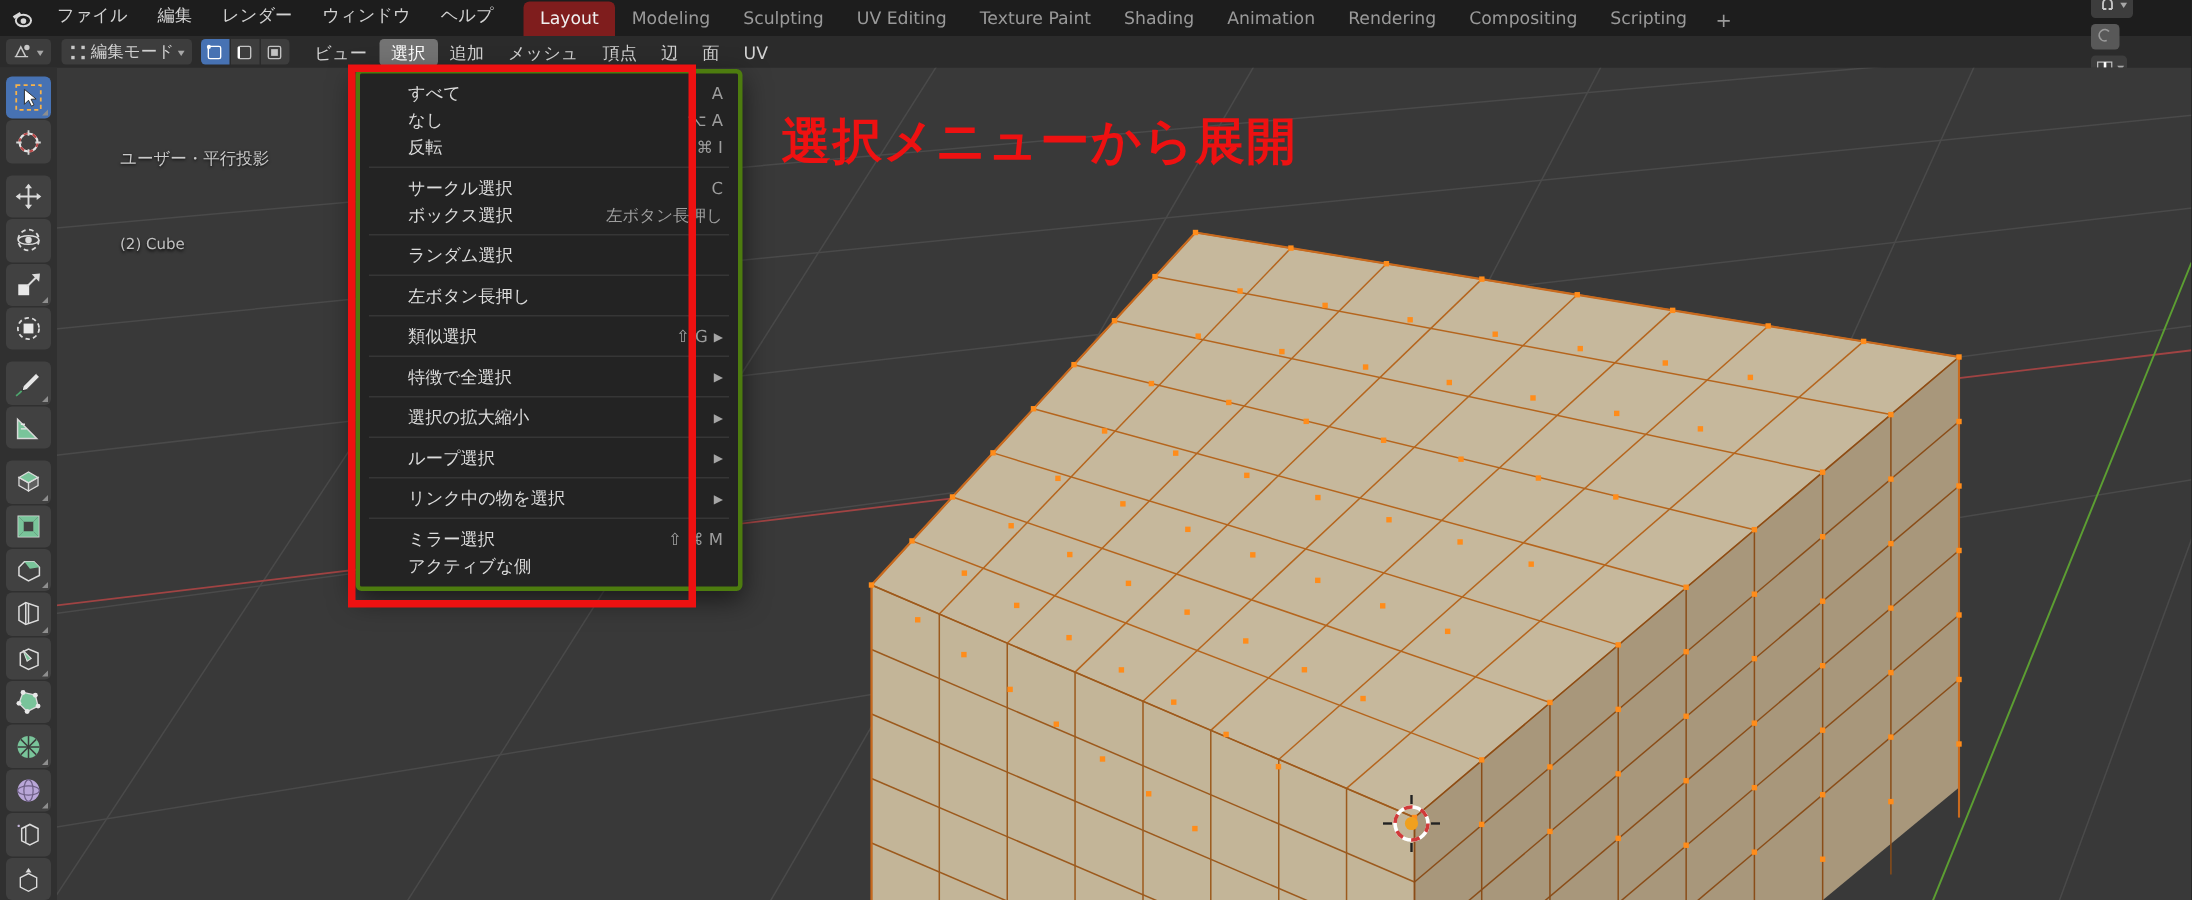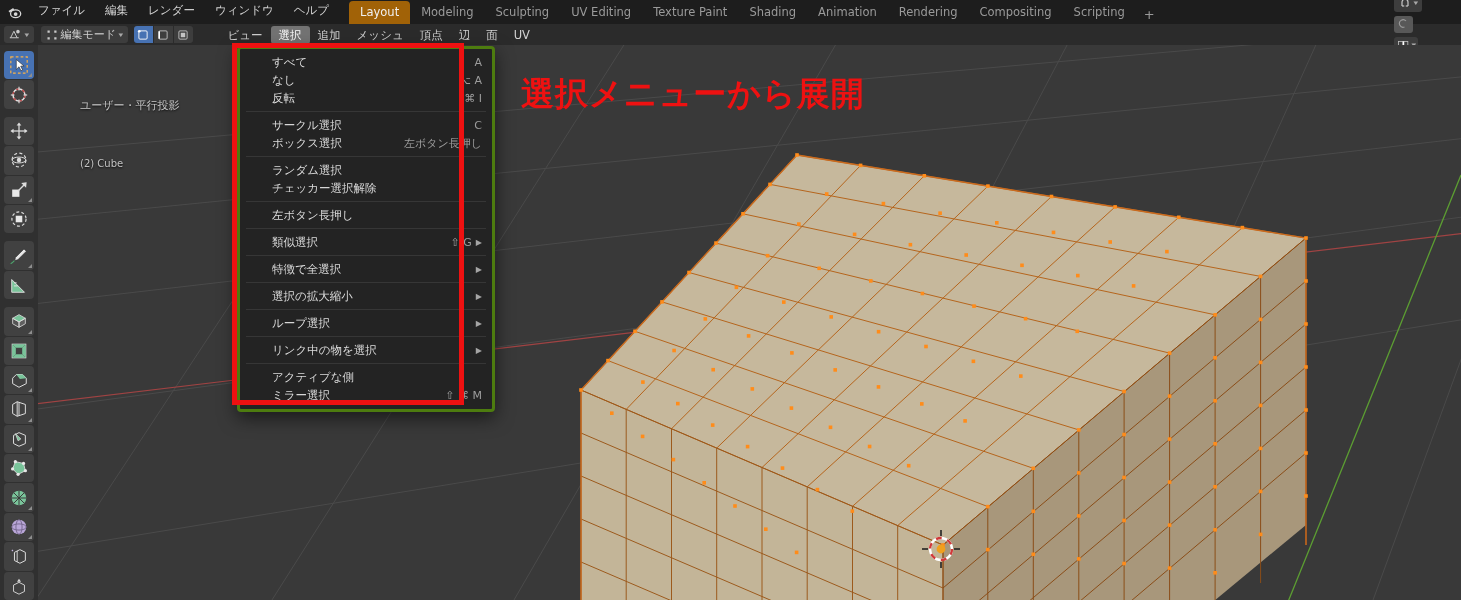--- a/index.html
+++ b/index.html
@@ -24,21 +24,21 @@
   .topmenu-item {
     font-size:11.5px; color:#d2d2d2; padding:3px 10px; white-space:nowrap;
     line-height:14px; border-radius:3px;
   }
   .wsspacer { width:10px; }
   .ws-tabs { display:flex; align-items:flex-end; height:24px; }
   .ws-tab {
     font-size:11.5px; color:#9a9a9a; padding:4px 11px 5px 11px; white-space:nowrap;
     line-height:14px; border-radius:4px 4px 0 0; background:transparent;
   }
-  .ws-tab.active { color:#f0f0f0; background:#a16207;margin-top:28px; }
+  .ws-tab.active { color:#f0f0f0; background:#7f1d1d;margin-top:28px; }
   .ws-add { font-size:13px; color:#9a9a9a; padding:2px 8px; }
 
   
   .header2 {
     position:absolute; left:0; top:24px; width:1461px; height:21px;
     background:#2b2b2b; display:flex; align-items:center; padding-left:4px;
   }
   .hdr-btn {
     height:17px; display:flex; align-items:center; gap:3px;
     background:#3d3d3d; border-radius:3px; padding:0 5px;
@@ -47,21 +47,21 @@
   .hdr-sep { width:7px; }
   .chev { font-size:7px; color:#a8a8a8; transform:scaleX(1.3); }
   .mode-grp { display:flex; gap:1px; margin-left:6px; }
   .mode-btn {
     width:19px; height:17px; display:flex; align-items:center; justify-content:center;
     background:#3d3d3d; color:#c3c3c3;
   }
   .mode-btn:first-child { border-radius:3px 0 0 3px; }
   .mode-btn:last-child { border-radius:0 3px 3px 0; }
   .mode-btn.active { background:#4772b3; color:#fff; }
-  .h2menu { display:flex; align-items:center; margin-left:27px; }
+  .h2menu { display:flex; align-items:center; margin-left:9px; }
   .h2menu-item {
     font-size:11.5px; color:#d2d2d2; padding:2px 8px; border-radius:3px;
     white-space:nowrap; line-height:14px;
   }
   .h2menu-item.open { background:#737373; color:#ffffff; }
   .hdr-right { margin-left:auto; display:flex; align-items:flex-start; gap:4px; padding-right:6px;flex-direction:column; }
   .icon-btn {
     height:17px; min-width:19px; display:flex; align-items:center; justify-content:center;
     gap:2px; background:#3d3d3d; border-radius:3px; padding:0 3px; color:#c6c6c6;
   }
@@ -695,23 +695,20 @@
     <div class="mi">
       <span class="lbl">ボックス選択</span>
       <span class="sc">左ボタン長押し</span>
     </div>
 
     <div class="msep"></div>
 
     <div class="mi">
       <span class="lbl">ランダム選択</span>
     </div>
-    <div class="mi">
-      <span class="lbl">チェッカー選択解除</span>
-    </div>
 
     <div class="msep"></div>
 
     <div class="mi">
       <span class="lbl">左ボタン長押し</span>
     </div>
 
     <div class="msep"></div>
 
     <div class="mi">
@@ -746,25 +743,25 @@
     <div class="msep"></div>
 
     <div class="mi">
       <span class="lbl">リンク中の物を選択</span>
       <span class="arr">▶</span>
     </div>
 
     <div class="msep"></div>
 
     <div class="mi">
-      <span class="lbl">アクティブな側</span>
-    </div>
-    <div class="mi">
       <span class="lbl">ミラー選択</span>
       <span class="sc">⇧ ⌘ M</span>
     </div>
+    <div class="mi">
+      <span class="lbl">アクティブな側</span>
+    </div>
   </div>
 
   <div class="redbox"></div>
 
   <div class="annot">選択メニューから展開</div>
 
 </div>
 
 </body></html>

